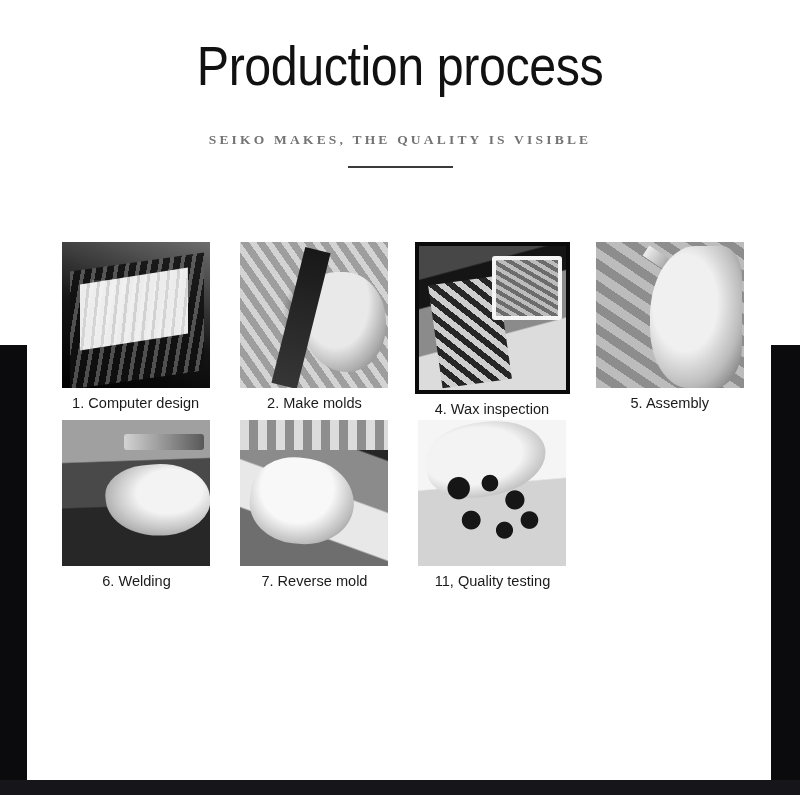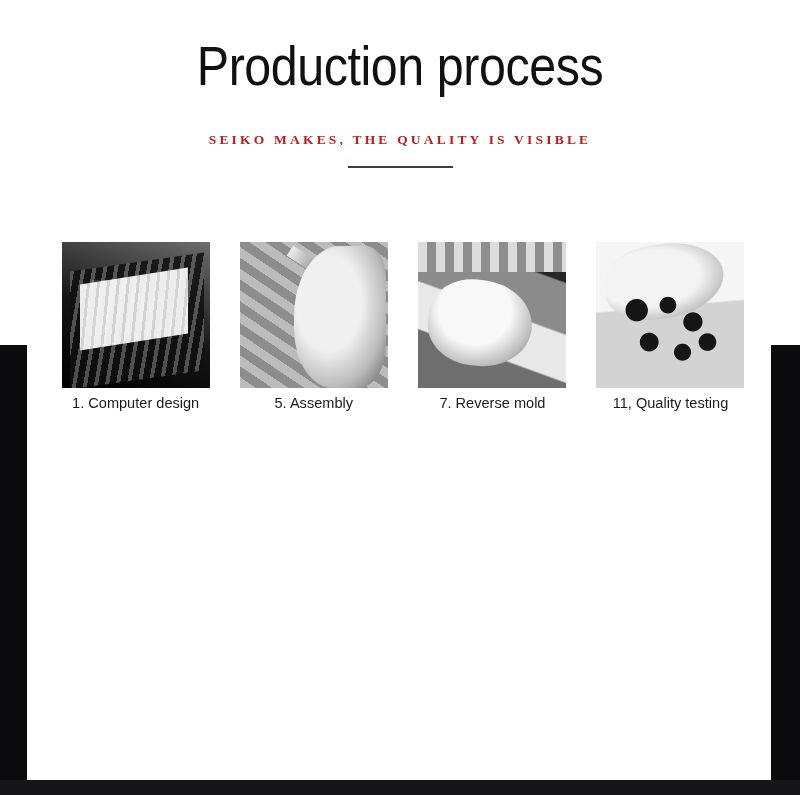--- a/index.html
+++ b/index.html
@@ -55,21 +55,21 @@
     letter-spacing: -0.5px;
     color: #111111;
     transform: scaleX(0.88);
   }
   .subtitle {
     margin-top: 36px;
     font-family: "Liberation Serif", serif;
     font-size: 13.5px;
     font-weight: 700;
     letter-spacing: 3.2px;
-    color: #b91c1c;
+    color: #737373;
   }
   .rule {
     margin: 18px auto 0 auto;
     width: 105px;
     height: 2px;
     background: #3b3b3b;
   }
 
   
   .grid {
@@ -318,30 +318,48 @@
 
   <div class="grid">
 
     <div class="cell">
       <div class="thumb">
           <div class="ph ph-1"></div>
         </div>
       <div class="caption">1. Computer design</div>
     </div>
 
-
-
+    <div class="cell">
+      <div class="thumb">
+          <div class="ph ph-2"></div>
+        </div>
+      <div class="caption">2. Make molds</div>
+    </div>
+
+
+    <div class="cell wide">
+      <div class="thumb">
+          <div class="ph ph-4"></div>
+        </div>
+      <div class="caption">4. Wax inspection</div>
+    </div>
 
     <div class="cell">
       <div class="thumb">
           <div class="ph ph-5"></div>
         </div>
       <div class="caption">5. Assembly</div>
     </div>
 
+    <div class="cell">
+      <div class="thumb">
+          <div class="ph ph-6"></div>
+        </div>
+      <div class="caption">6. Welding</div>
+    </div>
 
     <div class="cell">
       <div class="thumb">
           <div class="ph ph-7"></div>
         </div>
       <div class="caption">7. Reverse mold</div>
     </div>
 
 
 

